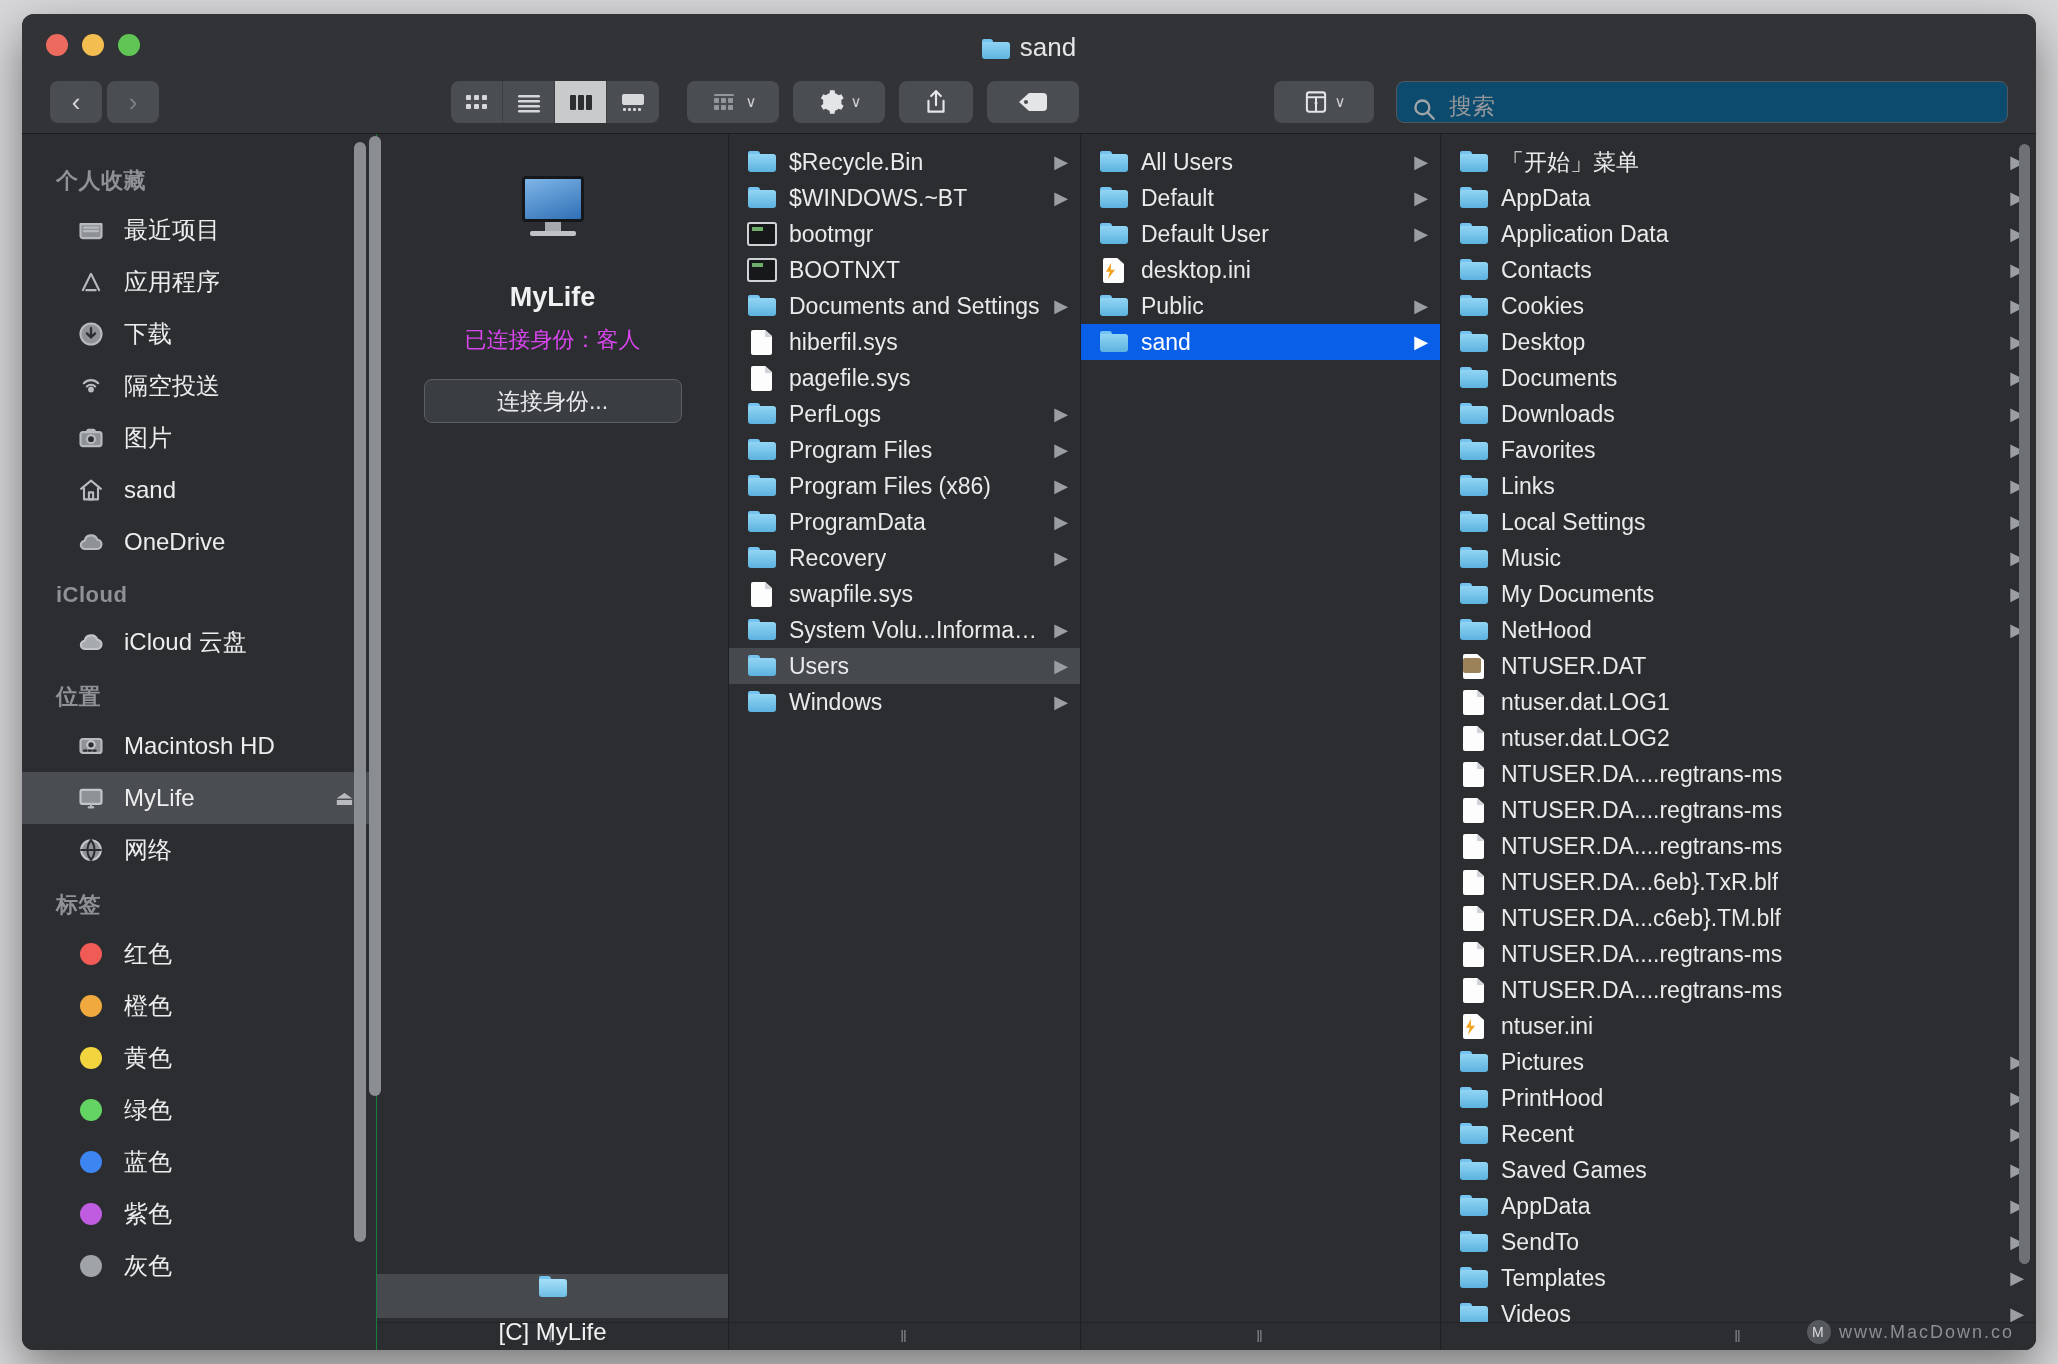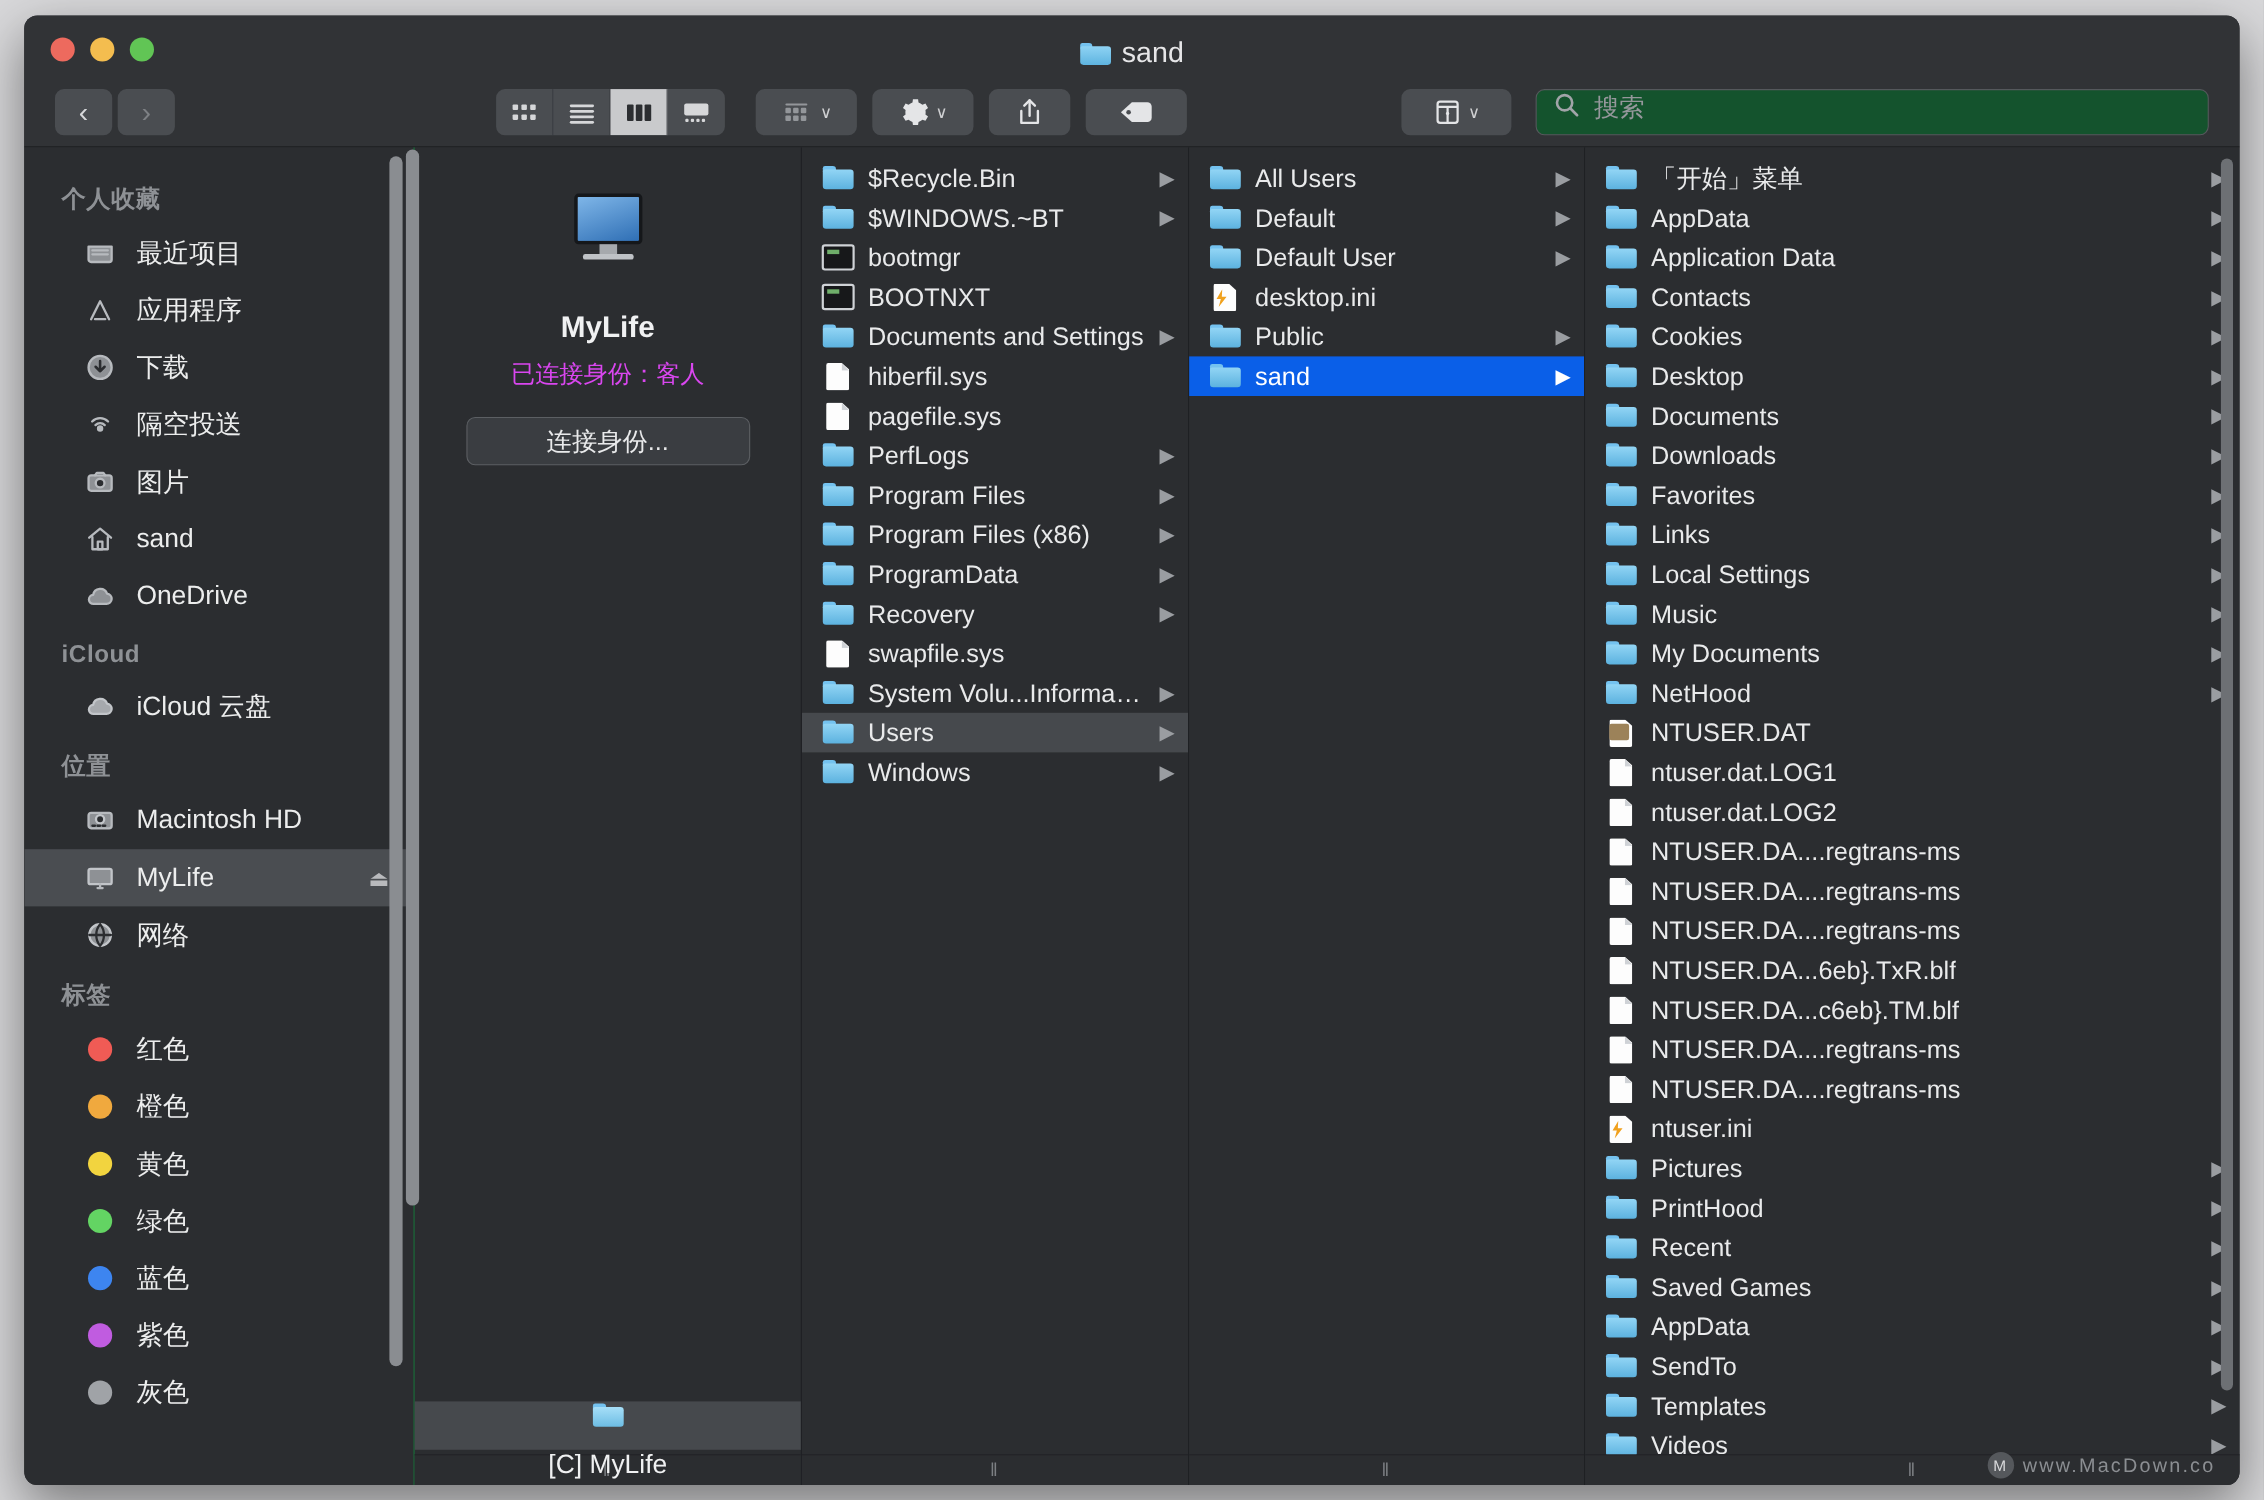--- a/index.html
+++ b/index.html
@@ -80,22 +80,22 @@
   .seg > div:last-child { border-right:none; }
   .seg > div.active { background:#c9cacc; }
 
   .tb-group { display:flex; align-items:center; gap:14px; margin-left:28px; }
   .dd { display:flex; align-items:center; gap:6px; padding:0 12px; }
   .chev { font-size:15px; color:#d0d1d3; }
 
   .spacer { flex:1 1 auto; }
 
   .searchbox {
-    width: 612px; height:42px; background:#14532d; border-radius:8px;
-    display:flex; align-items:flex-start; gap:12px; padding:0 14px;
+    width: 612px; height:42px; background:#0c4a6e; border-radius:8px;
+    display:flex; align-items:flex-end; gap:12px; padding:0 14px;
     border:1px solid #55585c;
   }
   .searchbox .ph { color:#95979b; font-size:23px; }
 
   
   #body { flex:1 1 auto; display:flex; min-height:0; }
 
   
   #sidebar {
     width: 355px; flex:0 0 355px; background:#2b2d30;

